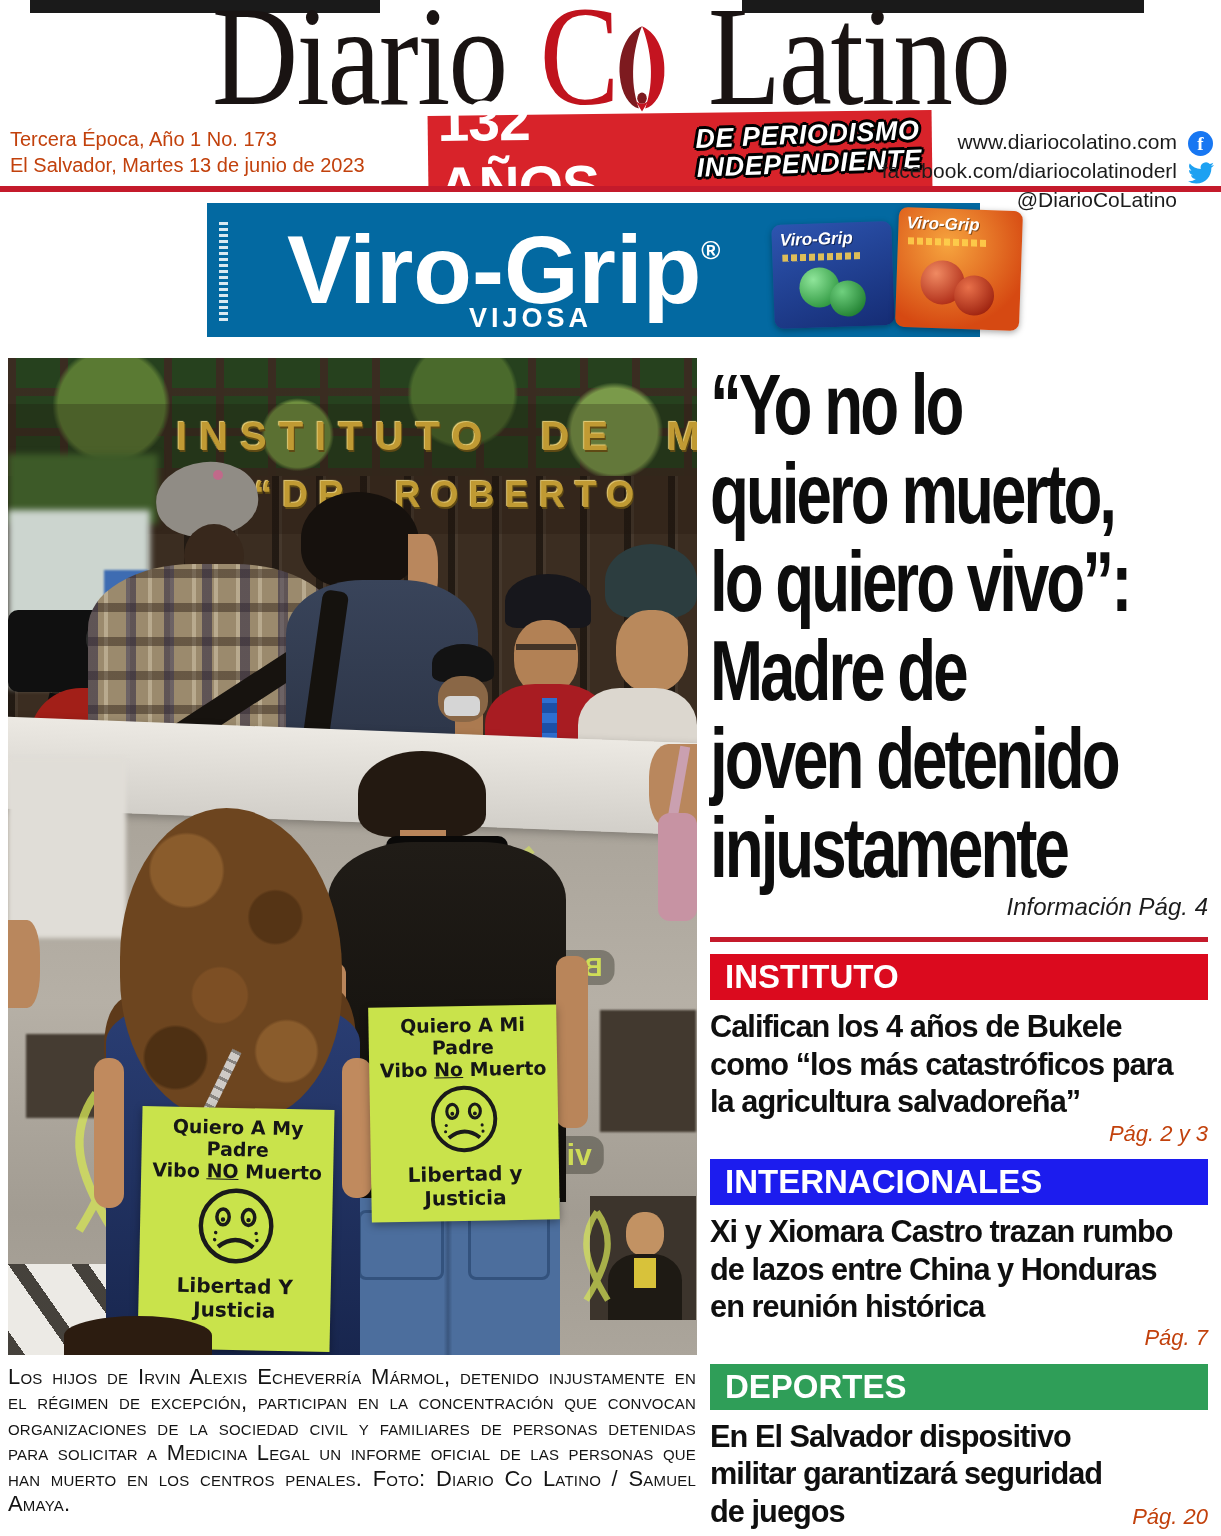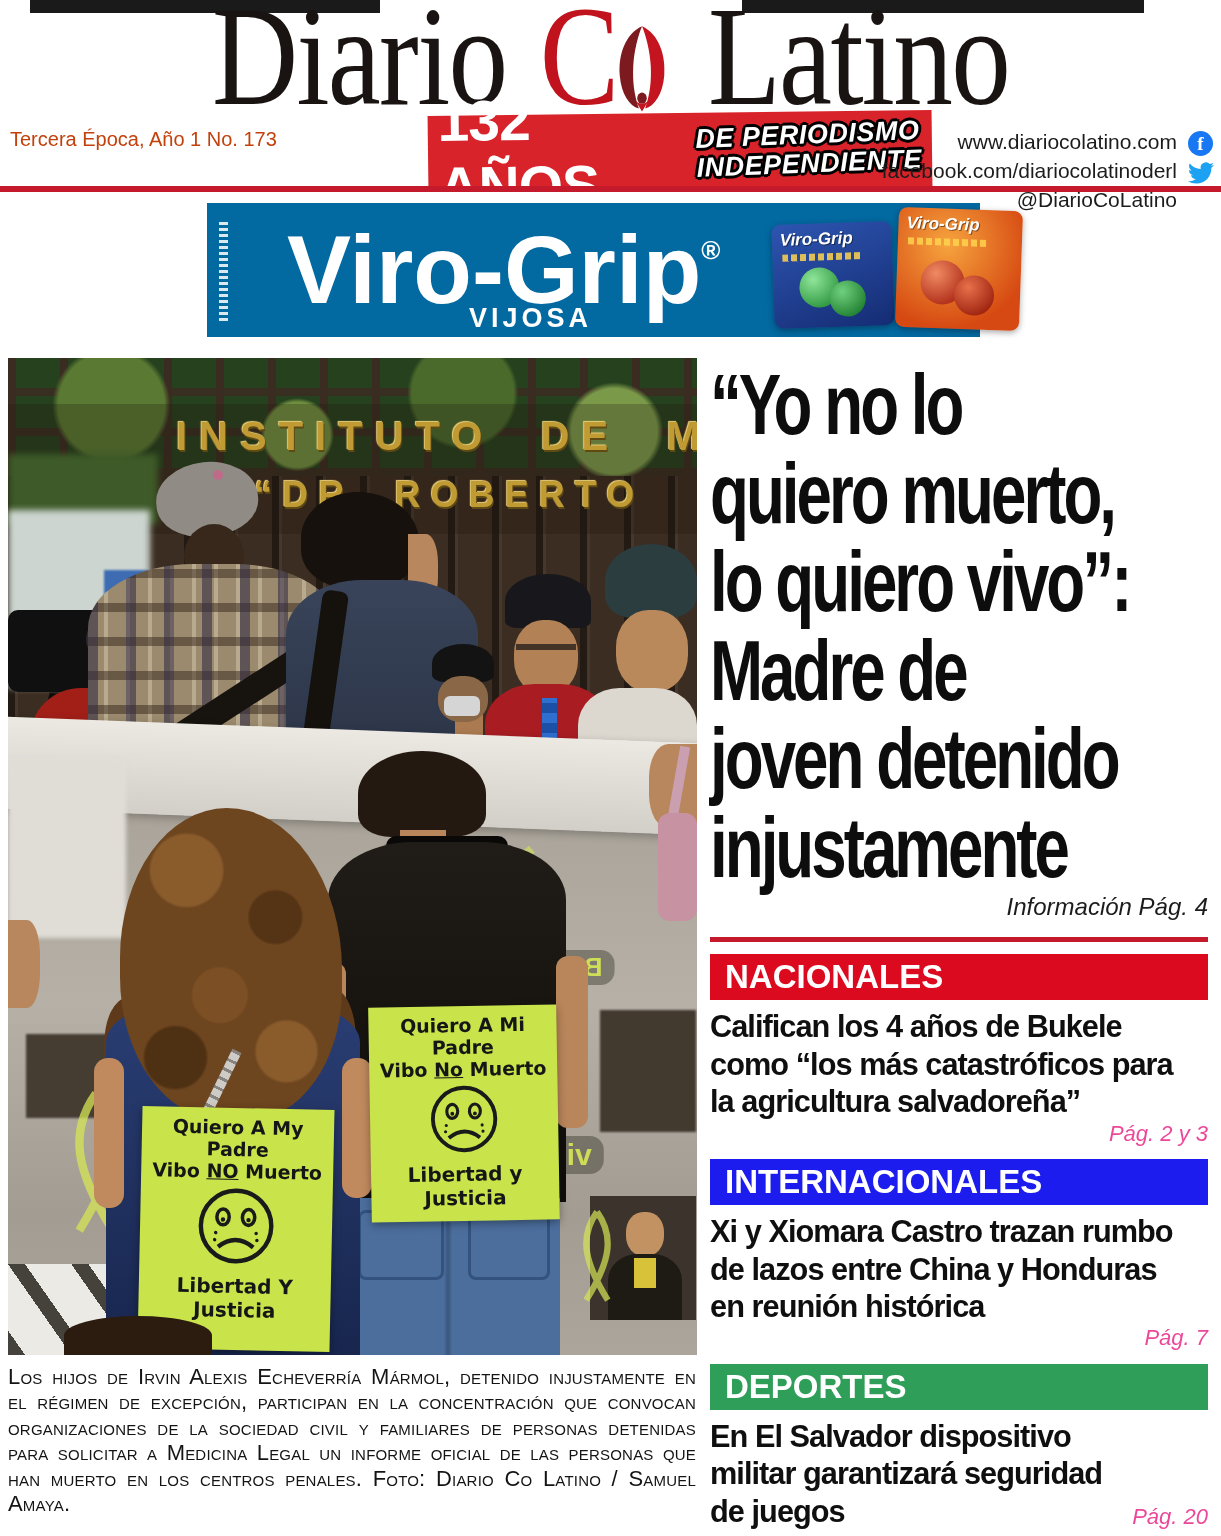--- a/index.html
+++ b/index.html
@@ -182,21 +182,21 @@
      font-weight:bold;font-size:86px;line-height:1.03;letter-spacing:-4px;white-space:pre;color:#0d0d0d;}
   .headline-info{margin-top:2px;text-align:right;font-style:italic;font-size:24px;color:#1c1c1c;}
   .red-divider{margin-top:16px;width:498px;height:5px;background:#c41a2b;}
   .sec-bar{margin-top:12px;height:46px;display:flex;align-items:center;padding-left:15px;box-sizing:border-box;
      color:#fff;font-weight:bold;font-size:33px;}
   .bar-nac{background:#db0a1e;}
   .bar-intl{background:#1c1cee;}
   .bar-dep{background:#2f9e58;}
   .sec-headline{margin-top:8px;width:518px;transform:scaleX(0.96);transform-origin:left top;
      font-weight:bold;font-size:32px;line-height:1.17;letter-spacing:-1px;white-space:pre;color:#0f0f0f;}
-  .sec-page{text-align:right;font-style:italic;font-size:22px;color:#ec4899;line-height:1.2;}
+  .sec-page{text-align:right;font-style:italic;font-size:22px;color:#c2410c;line-height:1.2;}
   .page-dep{margin-top:-26px;}
 </style>
 </head>
 <body>
 
 <div class="page">
 
   <div class="ab top-bar left"></div>
   <div class="ab top-bar right"></div>
 
@@ -208,20 +208,21 @@
           <path d="M37,6 C58,14 67,36 65,58 C63,78 53,90 41,93 C47,78 49,64 48,48 C47,32 42,16 37,6 Z" fill="#c41420"></path>
           <circle cx="37" cy="82" r="6" fill="#7d1a1f"></circle>
           <path d="M29,85 L37,96 L45,85 Q37,91 29,85 Z" fill="#c41420"></path>
         </svg></span>
       <span class="mh-seg">Latino</span>
     </div>
   </div>
 
   <div class="ab edition">
     <div>Tercera Época, Año 1 No. 173</div>
+    <div>El Salvador, Martes 13 de junio de 2023</div>
   </div>
 
   <div class="ab anniv">
     <span class="anniv-years">132 AÑOS</span>
     <span class="anniv-tag">
       <div>DE PERIODISMO</div>
       <div>INDEPENDIENTE</div>
     </span>
   </div>
 
@@ -395,21 +396,21 @@
     <div class="main-headline">“Yo no lo
 quiero muerto,
 lo quiero vivo”:
 Madre de
 joven detenido
 injustamente</div>
     <div class="headline-info">Información Pág. 4</div>
     <div class="red-divider"></div>
 
     <div class="sec-bar bar-nac">
-      <span>NACIONALES</span>
+      <span>INSTITUTO</span>
     </div>
     <div class="sec-headline">Califican los 4 años de Bukele
 como “los más catastróficos para
 la agricultura salvadoreña”</div>
     <div class="sec-page">Pág. 2 y 3</div>
 
     <div class="sec-bar bar-intl">
       <span>INTERNACIONALES</span>
     </div>
     <div class="sec-headline">Xi y Xiomara Castro trazan rumbo

